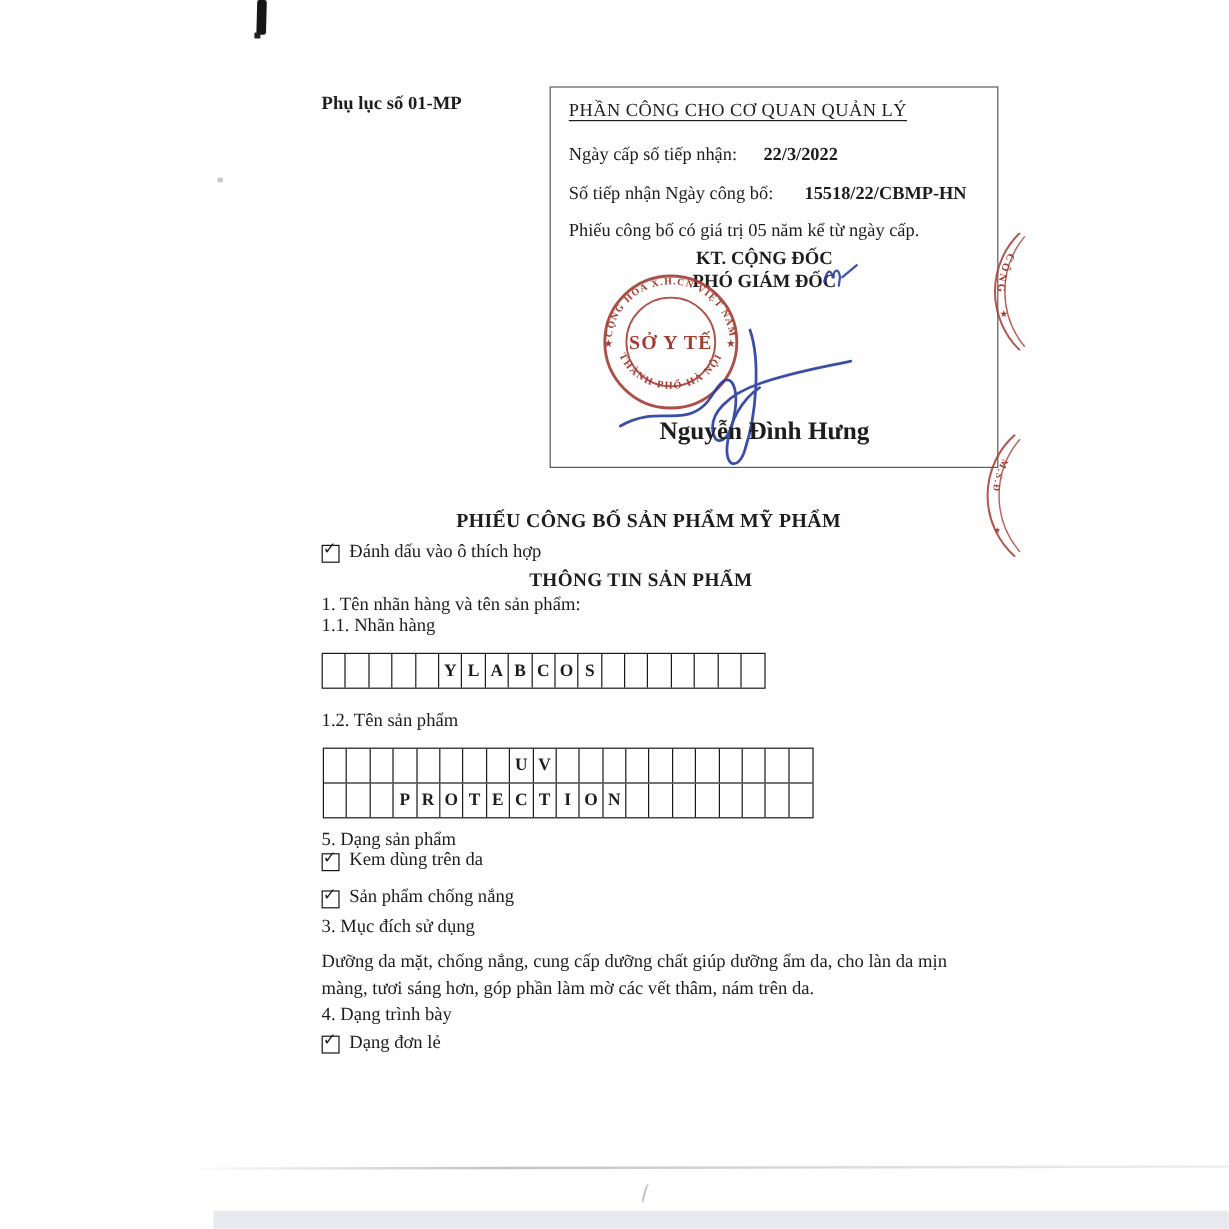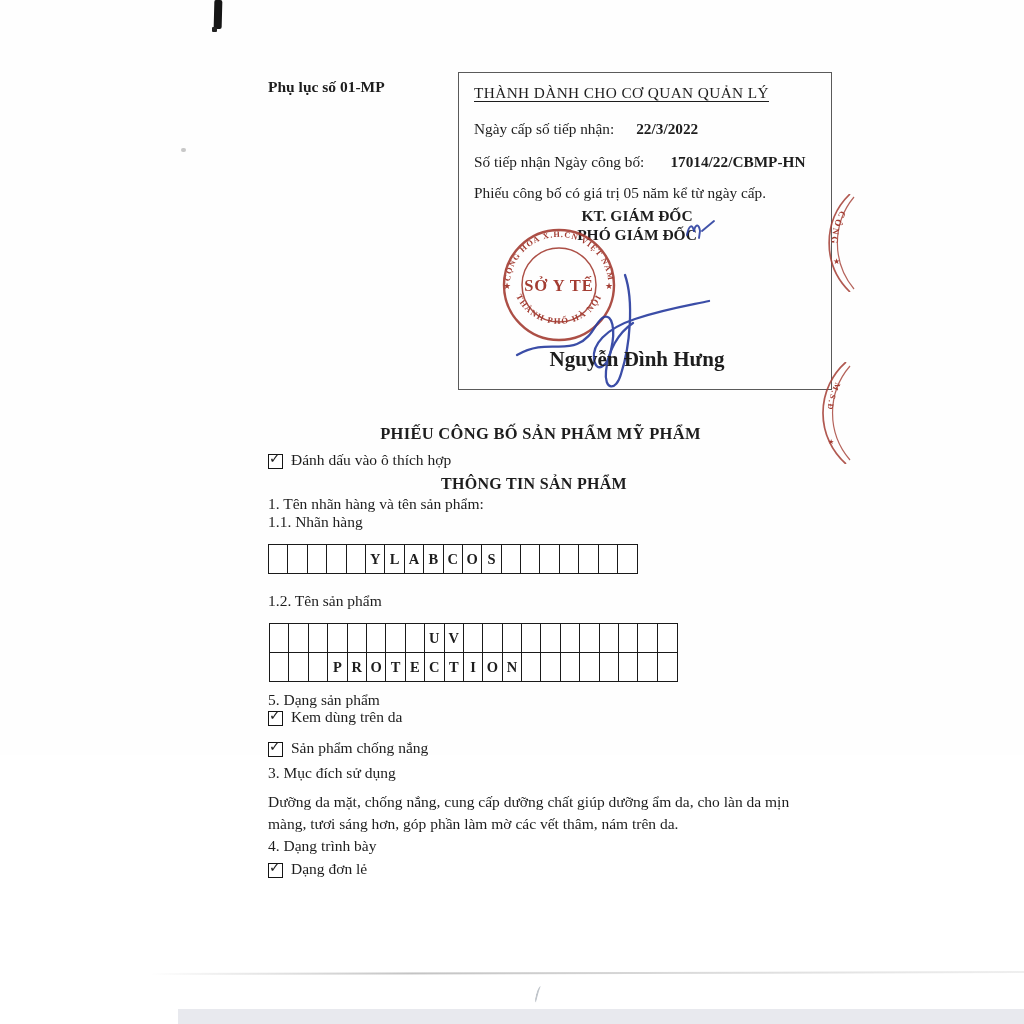--- a/index.html
+++ b/index.html
@@ -76,31 +76,31 @@
 
 <div class="page">
 
   <div class="abs mark-top"></div>
   <div class="abs mark-top-dot"></div>
   <div class="abs speck"></div>
 
   <div class="abs appendix">Phụ lục số 01-MP</div>
 
   <div class="abs authority-box">
-    <div class="ab-title">THÀNH DÀNH CHO CƠ QUAN QUẢN LÝ</div>
+    <div class="ab-title">PHẦN CÔNG CHO CƠ QUAN QUẢN LÝ</div>
     <div class="ab-row r1">
       <span>Ngày cấp số tiếp nhận:</span><span class="val">22/3/2022</span>
     </div>
     <div class="ab-row r2">
-      <span>Số tiếp nhận Ngày công bố:</span><span class="val">17014/22/CBMP-HN</span>
+      <span>Số tiếp nhận Ngày công bố:</span><span class="val">15518/22/CBMP-HN</span>
     </div>
     <div class="ab-row r3">Phiếu công bố có giá trị 05 năm kể từ ngày cấp.</div>
 
     <div class="signer-titles">
-      <div>KT. GIÁM ĐỐC</div>
+      <div>KT. CỘNG ĐỐC</div>
       <div>PHÓ GIÁM ĐỐC</div>
     </div>
 
     <svg class="stamp-svg" width="120" height="120" viewBox="0 0 120 120">
       <g fill="none" stroke="#a33c32">
         <circle cx="60" cy="60" r="55" stroke-width="2.4" opacity=".9"></circle>
         <circle cx="60" cy="60" r="37" stroke-width="1.5" opacity=".9"></circle>
       </g>
       <defs>
         <path id="arcTop" d="M 13,77 A 49.5,49.5 0 1 1 107,77"></path>

